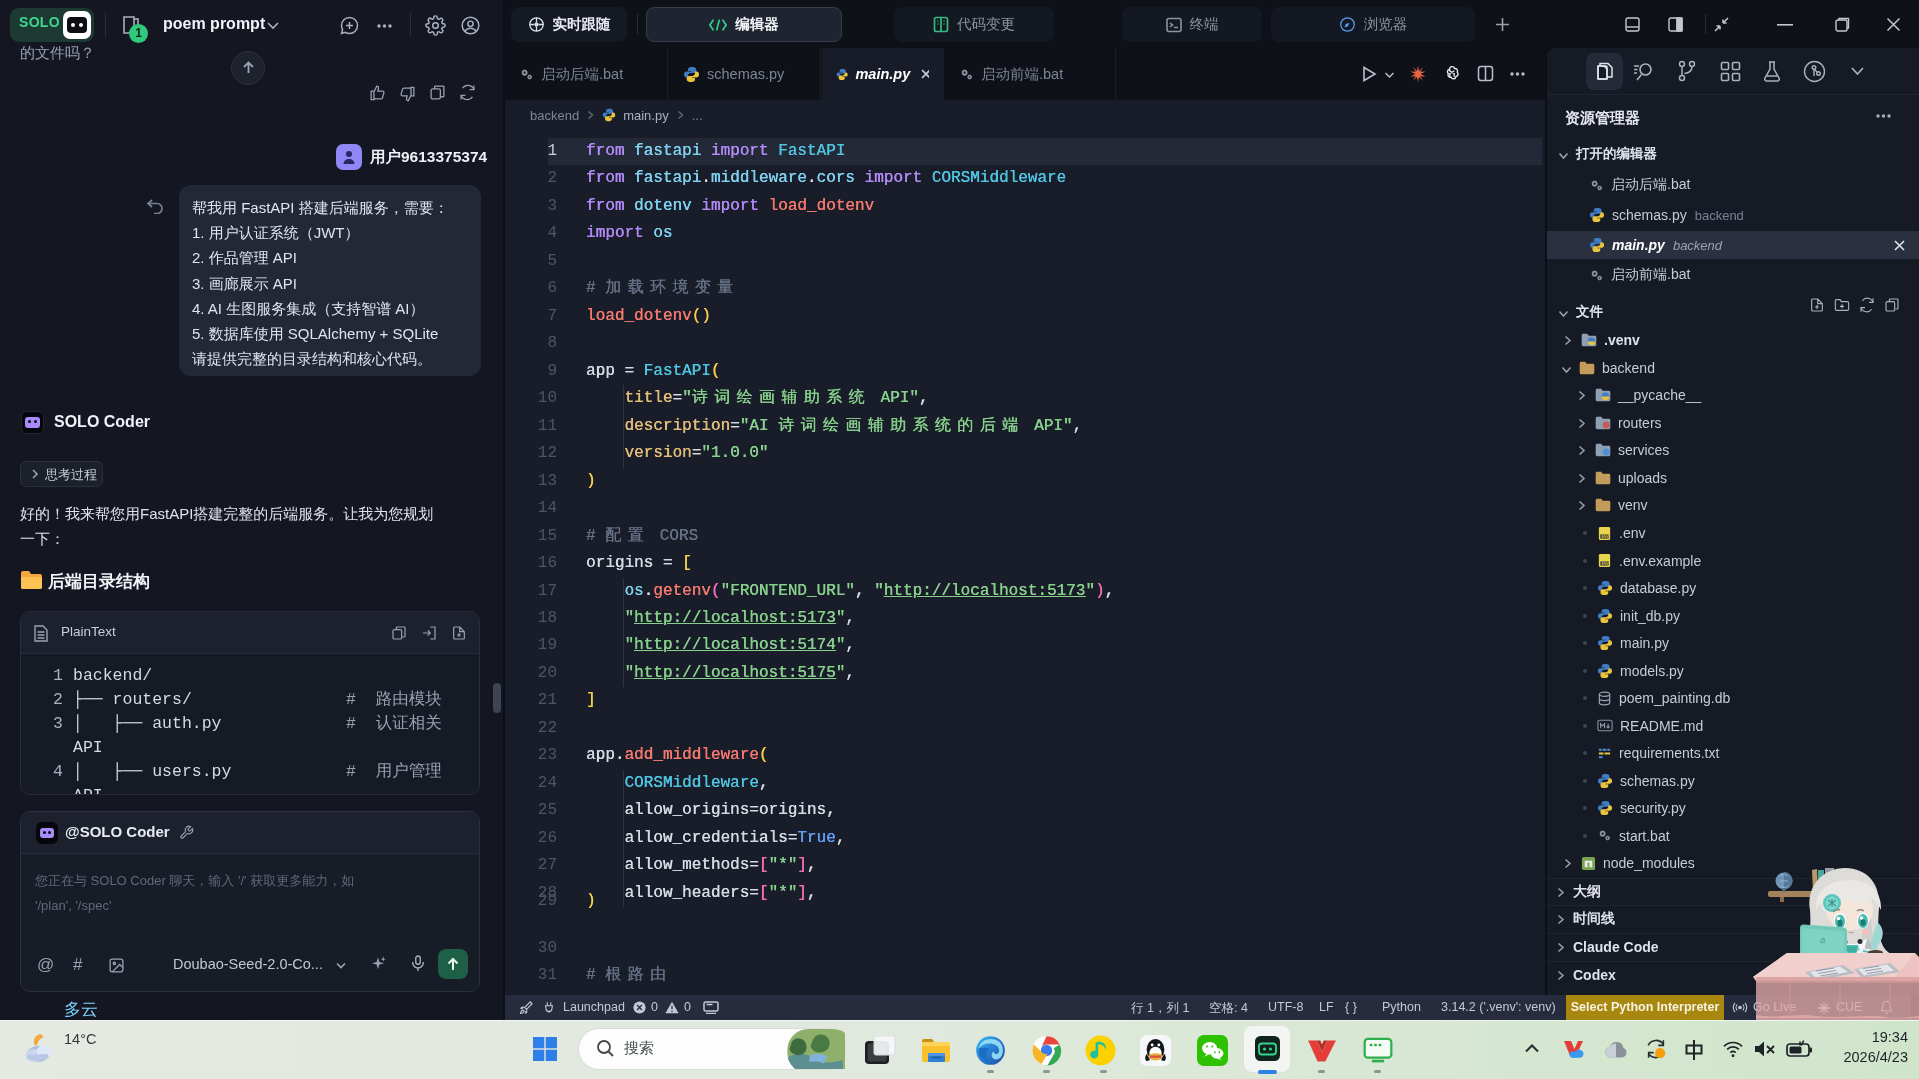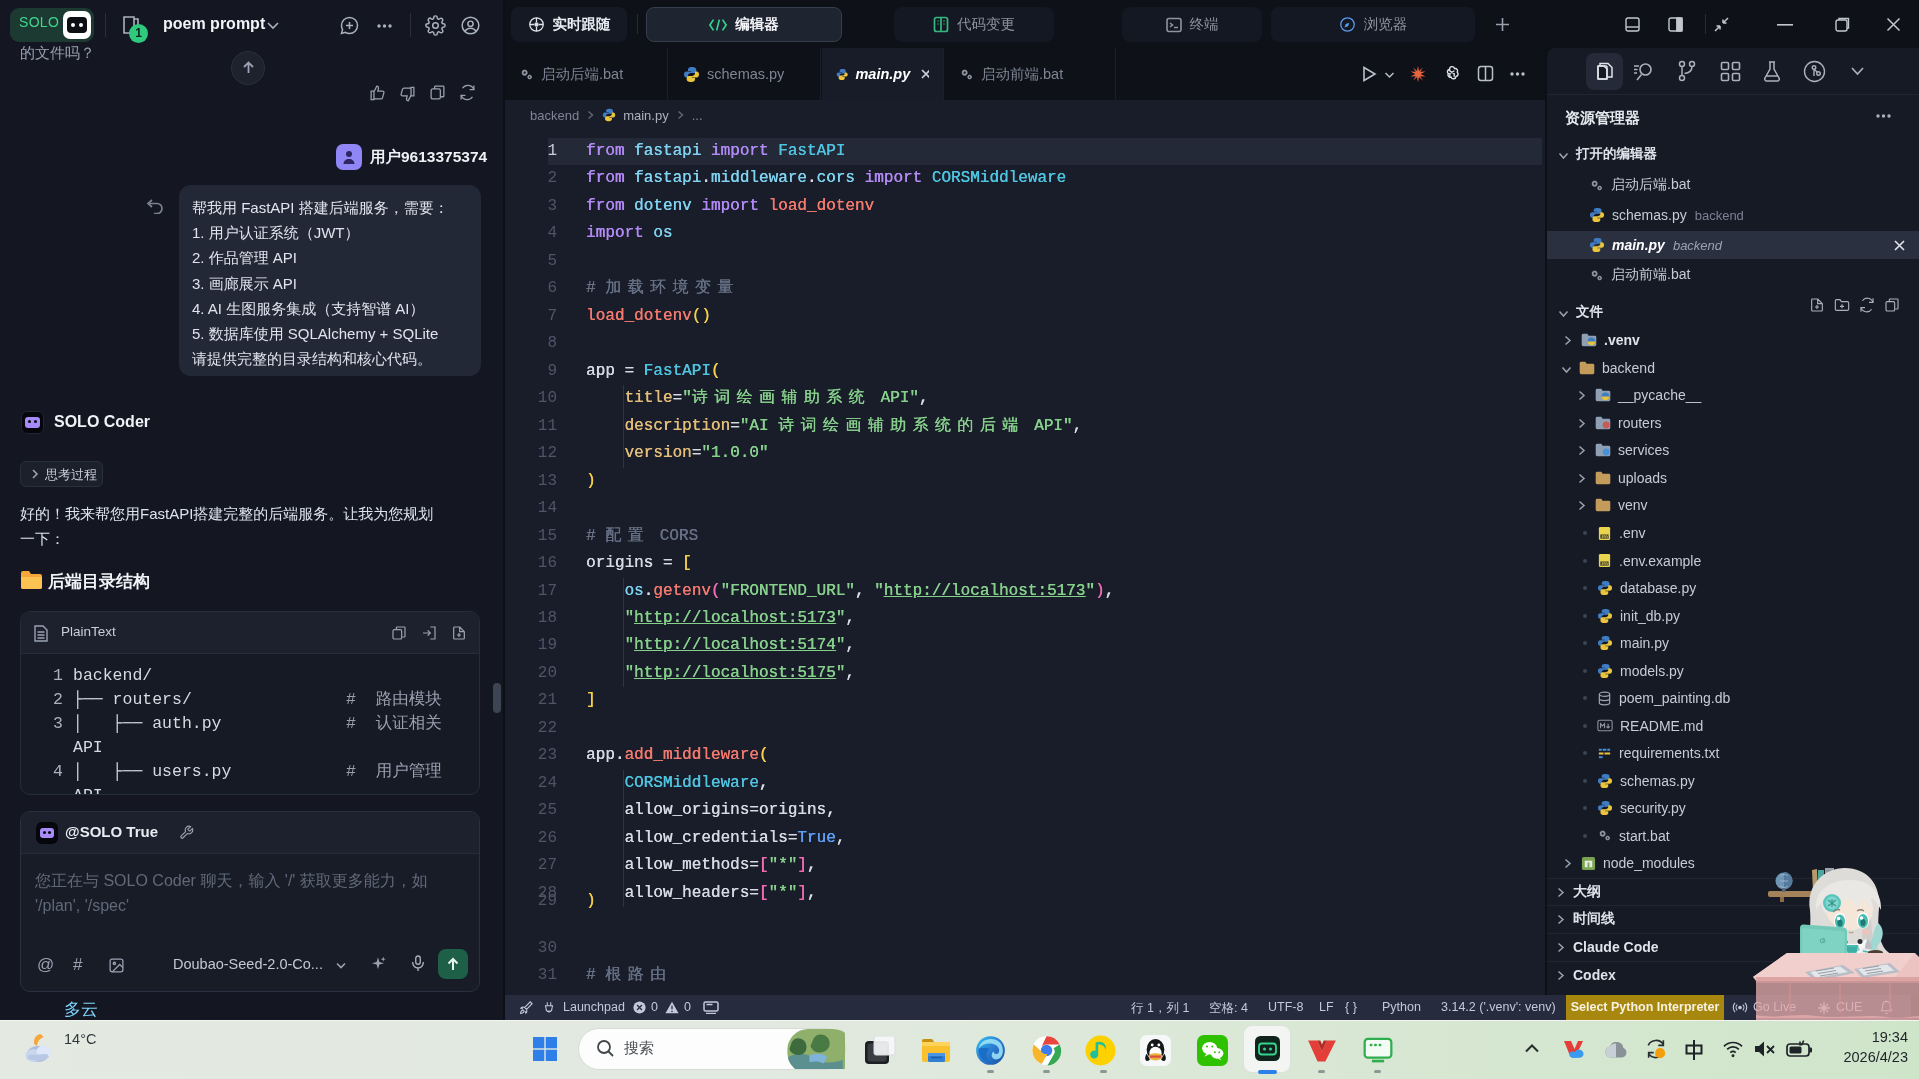--- a/index.html
+++ b/index.html
@@ -33,21 +33,21 @@
 
 #sbar{left:505px;top:995px;width:1406px;height:25px;background:#262c3e;display:flex;align-items:center;font-size:12.5px;color:#c3c9d8}
 
 #task{left:0;top:1020px;width:1919px;height:59px;background:linear-gradient(90deg,#e4e9e2 0%,#e2e9e0 40%,#d7e7d2 75%,#cfe5ca 100%);border-top:1px solid #f2f5f0}
 </style></head>
 <body>
 <div id="root">
 <div class="a" id="chat">
 
  <div class="a" style="left:10px;top:8px;width:84px;height:34px;background:#1c3a31;border-radius:9px"></div>
- <div class="a" style="left:19px;top:14px;font-weight:normal;font-size:14px;color:#3fd68f;letter-spacing:.3px">SOLO</div>
+ <div class="a" style="left:19px;top:14px;font-weight:bold;font-size:14px;color:#3fd68f;letter-spacing:.3px">SOLO</div>
  <div class="a" style="left:63px;top:11px;width:28px;height:28px;background:#fff;border-radius:7px"></div>
  <div class="a" style="left:67px;top:17px;width:20px;height:16px;background:#0c0e13;border-radius:4px"></div>
  <div class="a" style="left:71px;top:23px;width:4px;height:4px;background:#fff;border-radius:50%"></div>
  <div class="a" style="left:79px;top:23px;width:4px;height:4px;background:#fff;border-radius:50%"></div>
  <div class="a" style="left:105px;top:13px;width:1px;height:24px;background:#2a2f3b"></div>
  <svg class="a" style="left:120px;top:14px" width="22" height="22" viewBox="0 0 22 22" fill="none" stroke="#aab1bf" stroke-width="1.6">
         <path d="M4 3h10v16H4z"></path>
         <path d="M14 5h4v12h-4"></path>
       </svg>
  <div class="a" style="left:129px;top:24px;width:19px;height:19px;background:#30ca7e;border-radius:50%;color:#08251a;font-size:12px;font-weight:bold;text-align:center;line-height:19px">1</div>
@@ -167,26 +167,26 @@
    <div class="a nw" style="left:325px;top:10px;line-height:24px;color:#98a0b0"><br>#&nbsp; 路由模块<br>#&nbsp; 认证相关<br><br>#&nbsp; 用户管理</div>
   </div>
  </div>
 
  <div class="a" style="left:20px;top:811px;width:460px;height:181px;background:#181c27;border:1px solid #2a3040;border-radius:10px;overflow:hidden">
   <div style="height:42px;background:#1d212d;border-bottom:1px solid #262c38;position:relative">
    <div style="position:absolute;left:15px;top:10px;width:22px;height:22px;background:#05070c;border-radius:6px"></div>
    <div style="position:absolute;left:19px;top:16px;width:14px;height:10px;background:#a78bfa;border-radius:3px"></div>
    <div style="position:absolute;left:22px;top:19px;width:3px;height:3px;background:#05070c;border-radius:50%"></div>
    <div style="position:absolute;left:27px;top:19px;width:3px;height:3px;background:#05070c;border-radius:50%"></div>
-   <div class="nw" style="position:absolute;left:44px;top:11px;font-weight:bold;font-size:15px;color:#e8ecf2">@SOLO True</div>
+   <div class="nw" style="position:absolute;left:44px;top:11px;font-weight:bold;font-size:15px;color:#e8ecf2">@SOLO Coder</div>
    <svg style="position:absolute;left:158px;top:13px" width="15" height="15" viewBox="0 0 24 24" fill="none" stroke="#9aa2b2" stroke-width="1.8">
             <path d="M14.7 6.3a1 1 0 0 0 0 1.4l1.6 1.6a1 1 0 0 0 1.4 0l3.77-3.77a6 6 0 0 1-7.94 7.94l-6.91 6.91a2.12 2.12 0 0 1-3-3l6.91-6.91a6 6 0 0 1 7.94-7.94z"></path>
           </svg>
   </div>
-  <div class="nw" style="position:absolute;left:14px;top:56px;font-size:16px;line-height:25px;color:#5f6979">您正在与 SOLO Coder 聊天，输入 '/' 获取更多能力，如<br>'/plan', '/spec'</div>
+  <div class="nw" style="position:absolute;left:14px;top:56px;font-size:13px;line-height:25px;color:#5f6979">您正在与 SOLO Coder 聊天，输入 '/' 获取更多能力，如<br>'/plan', '/spec'</div>
   <div style="position:absolute;left:0;top:131px;width:100%;height:50px">
    <div style="position:absolute;left:16px;top:12px;font-size:17px;color:#9aa2b2">@</div>
    <div style="position:absolute;left:52px;top:12px;font-size:17px;color:#9aa2b2">#</div>
    <svg style="position:absolute;left:87px;top:14px" width="17" height="17" viewBox="0 0 24 24" fill="none" stroke="#9aa2b2" stroke-width="1.8">
             <rect x="3" y="3" width="18" height="18" rx="3"></rect>
             <circle cx="9" cy="9" r="1.6"></circle>
             <path d="M21 15l-4.5-4.5L6 21"></path>
           </svg>
    <div class="nw" style="position:absolute;left:152px;top:13px;font-size:14.5px;color:#c2c8d4">Doubao-Seed-2.0-Co...</div>
    <svg style="position:absolute;left:314px;top:18px" width="12" height="10" fill="none" stroke="#9aa2b2" stroke-width="1.6">

